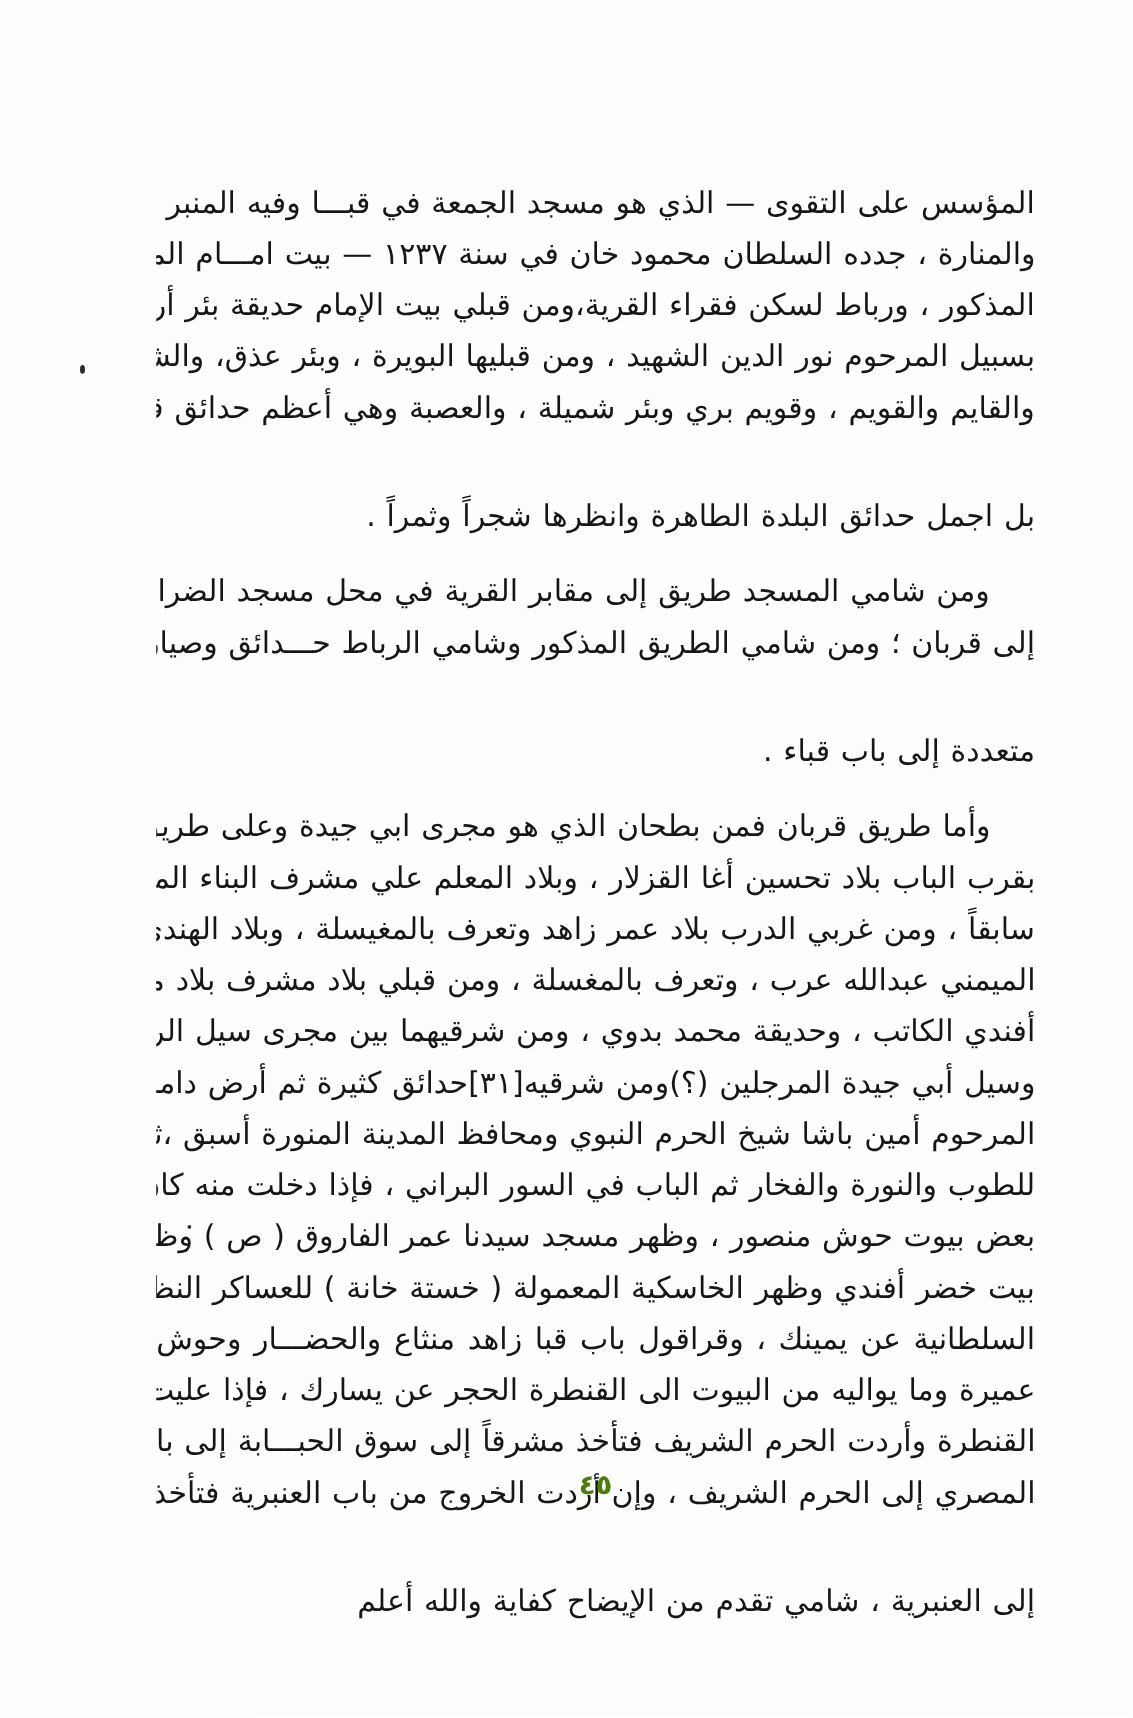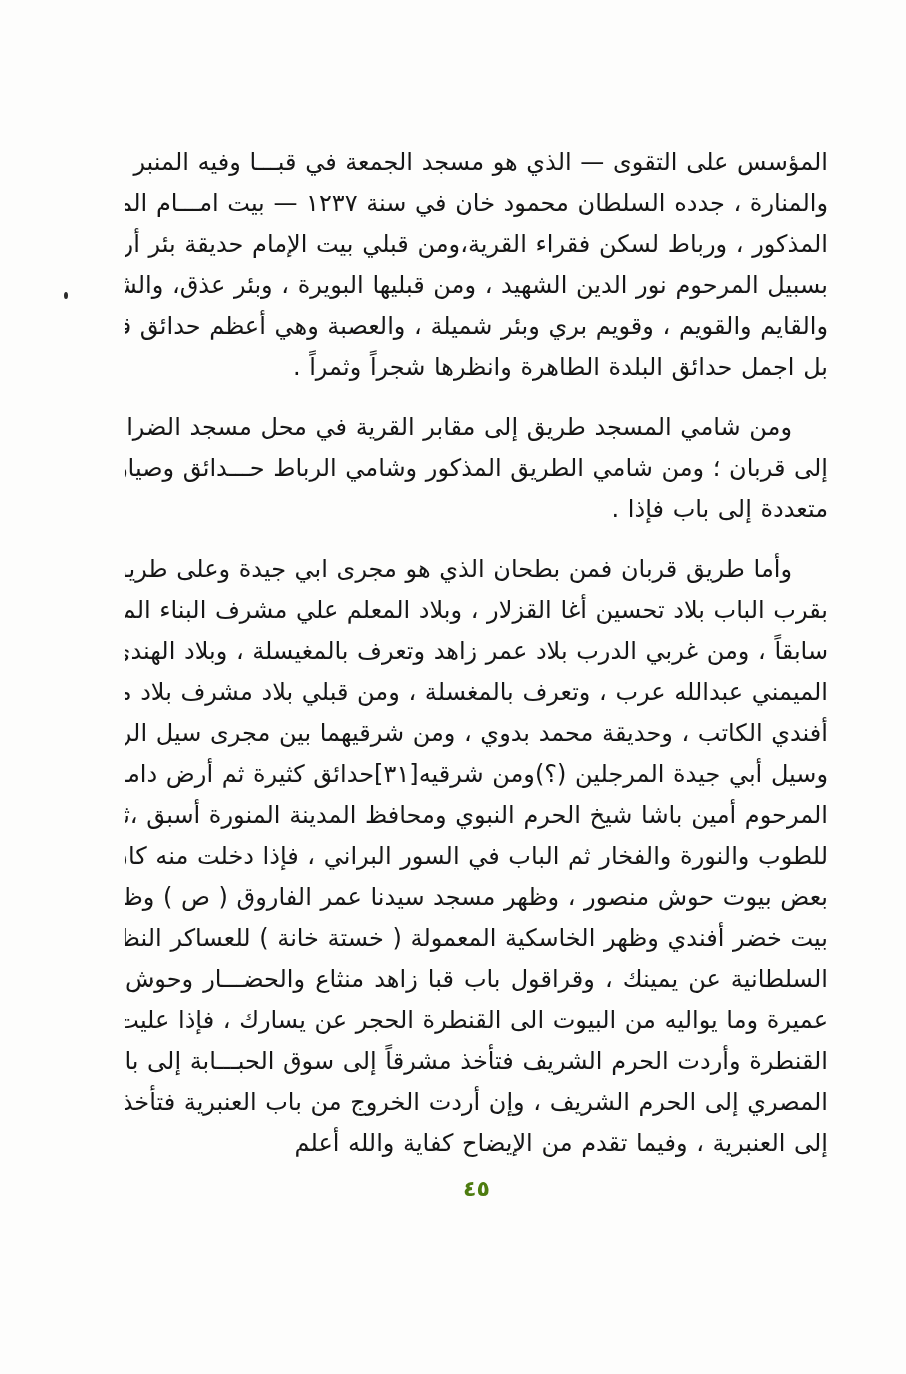--- a/index.html
+++ b/index.html
@@ -22,21 +22,21 @@
     font-size: 24px;
   }
   .para { margin: 0 0 19px 0; padding: 0; }
   .line {
     height: 41px; line-height: 41px;
     white-space: nowrap; overflow: hidden;
     text-align: justify;
     text-align-last: justify;
     word-spacing: 1px;
   }
-  .line.final { text-align-last: right; }
+  .line.final { text-align-last: right; margin-top: 46px; }
   .line.first { text-indent: 36px; }
   .page-number {
     position: absolute;
     top: 1176px; right: 78px; width: 703px;
     text-align: center;
     direction: rtl;
     font-size: 22px; font-weight: bold;
     color: #4d7c0f;
   }
   .speck {
@@ -56,36 +56,36 @@
         <div class="line">المؤسس على التقوى — الذي هو مسجد الجمعة في قبـــا وفيه المنبر والمكبرية</div>
         <div class="line">والمنارة ، جدده السلطان محمود خان في سنة ١٢٣٧ — بيت امـــام المسجد</div>
         <div class="line">المذكور ، ورباط لسكن فقراء القرية،ومن قبلي بيت الإمام حديقة بئر أريس</div>
         <div class="line">بسبيل المرحوم نور الدين الشهيد ، ومن قبليها البويرة ، وبئر عذق، والشدقة</div>
         <div class="line">والقايم والقويم ، وقويم بري وبئر شميلة ، والعصبة وهي أعظم حدائق قبا ،</div>
         <div class="line final">بل اجمل حدائق البلدة الطاهرة وانظرها شجراً وثمراً .</div>
       </div>
       <div class="para">
         <div class="line first">ومن شامي المسجد طريق إلى مقابر القرية في محل مسجد الضرار ، ومنه</div>
         <div class="line">إلى قربان ؛ ومن شامي الطريق المذكور وشامي الرباط حـــدائق وصيارين</div>
-        <div class="line final">متعددة إلى باب فإذا .</div>
+        <div class="line final">متعددة إلى باب قباء .</div>
       </div>
       <div class="para">
         <div class="line first">وأما طريق قربان فمن بطحان الذي هو مجرى ابي جيدة وعلى طريق قبا</div>
         <div class="line">بقرب الباب بلاد تحسين أغا القزلار ، وبلاد المعلم علي مشرف البناء المهندس</div>
         <div class="line">سابقاً ، ومن غربي الدرب بلاد عمر زاهد وتعرف بالمغيسلة ، وبلاد الهندي</div>
         <div class="line">الميمني عبدالله عرب ، وتعرف بالمغسلة ، ومن قبلي بلاد مشرف بلاد محمد نافع</div>
         <div class="line">أفندي الكاتب ، وحديقة محمد بدوي ، ومن شرقيهما بين مجرى سيل الرانونة</div>
         <div class="line">وسيل أبي جيدة المرجلين (؟)ومن شرقيه[٣١]حدائق كثيرة ثم أرض دامرة</div>
         <div class="line">المرحوم أمين باشا شيخ الحرم النبوي ومحافظ المدينة المنورة أسبق ،ثم مصانع</div>
         <div class="line">للطوب والنورة والفخار ثم الباب في السور البراني ، فإذا دخلت منه كان ظهر</div>
         <div class="line">بعض بيوت حوش منصور ، وظهر مسجد سيدنا عمر الفاروق ( ص ) وظهر</div>
         <div class="line">بيت خضر أفندي وظهر الخاسكية المعمولة ( خستة خانة ) للعساكر النظامية</div>
         <div class="line">السلطانية عن يمينك ، وقراقول باب قبا زاهد منثاع والحضـــار وحوش</div>
         <div class="line">عميرة وما يواليه من البيوت الى القنطرة الحجر عن يسارك ، فإذا عليت فوق</div>
         <div class="line">القنطرة وأردت الحرم الشريف فتأخذ مشرقاً إلى سوق الحبـــابة إلى باب</div>
         <div class="line">المصري إلى الحرم الشريف ، وإن أردت الخروج من باب العنبرية فتأخذ مغربا</div>
-        <div class="line final">إلى العنبرية ، وفيما تقدم من الإيضاح كفاية والله أعلم</div>
+        <div class="line final">إلى العنبرية ، شامي تقدم من الإيضاح كفاية والله أعلم</div>
       </div>
     </main>
   <div class="page-number">٤٥</div>
   <div class="speck s1"></div>
   <div class="speck s2"></div>
 </div>
 
 </body></html>

